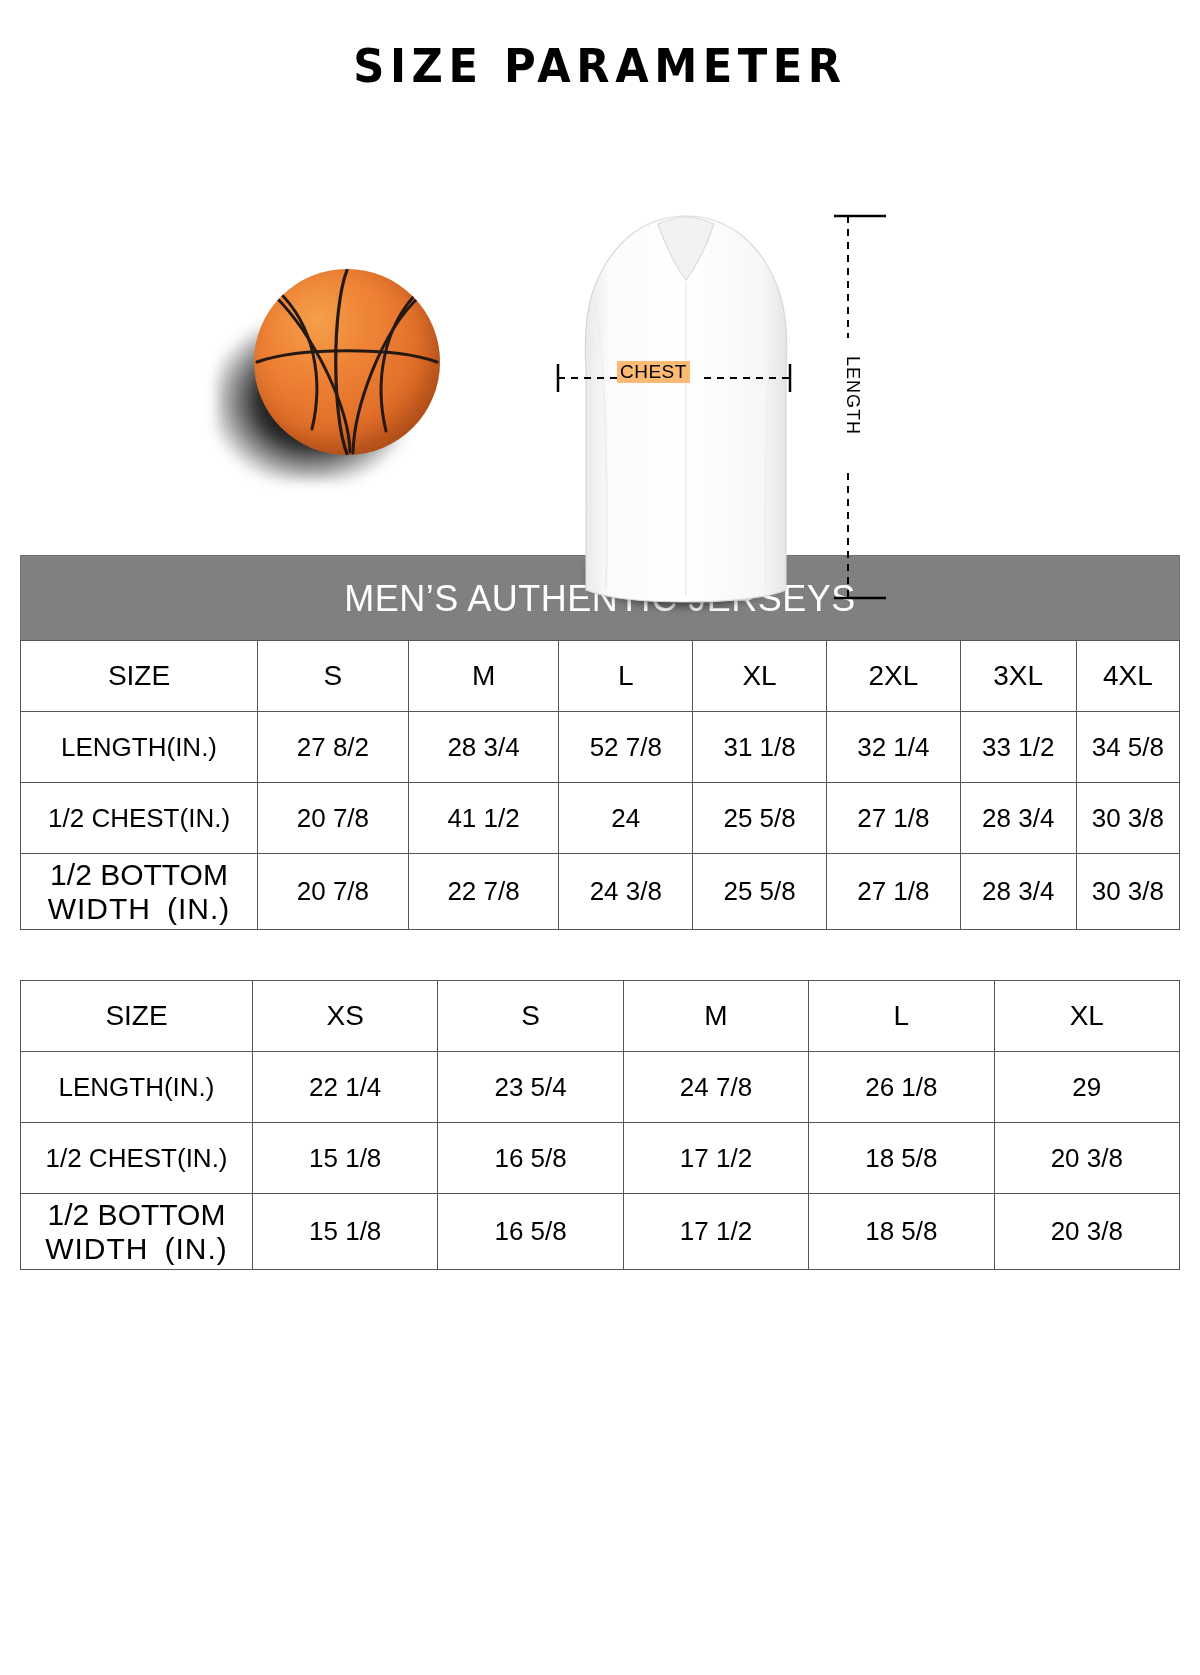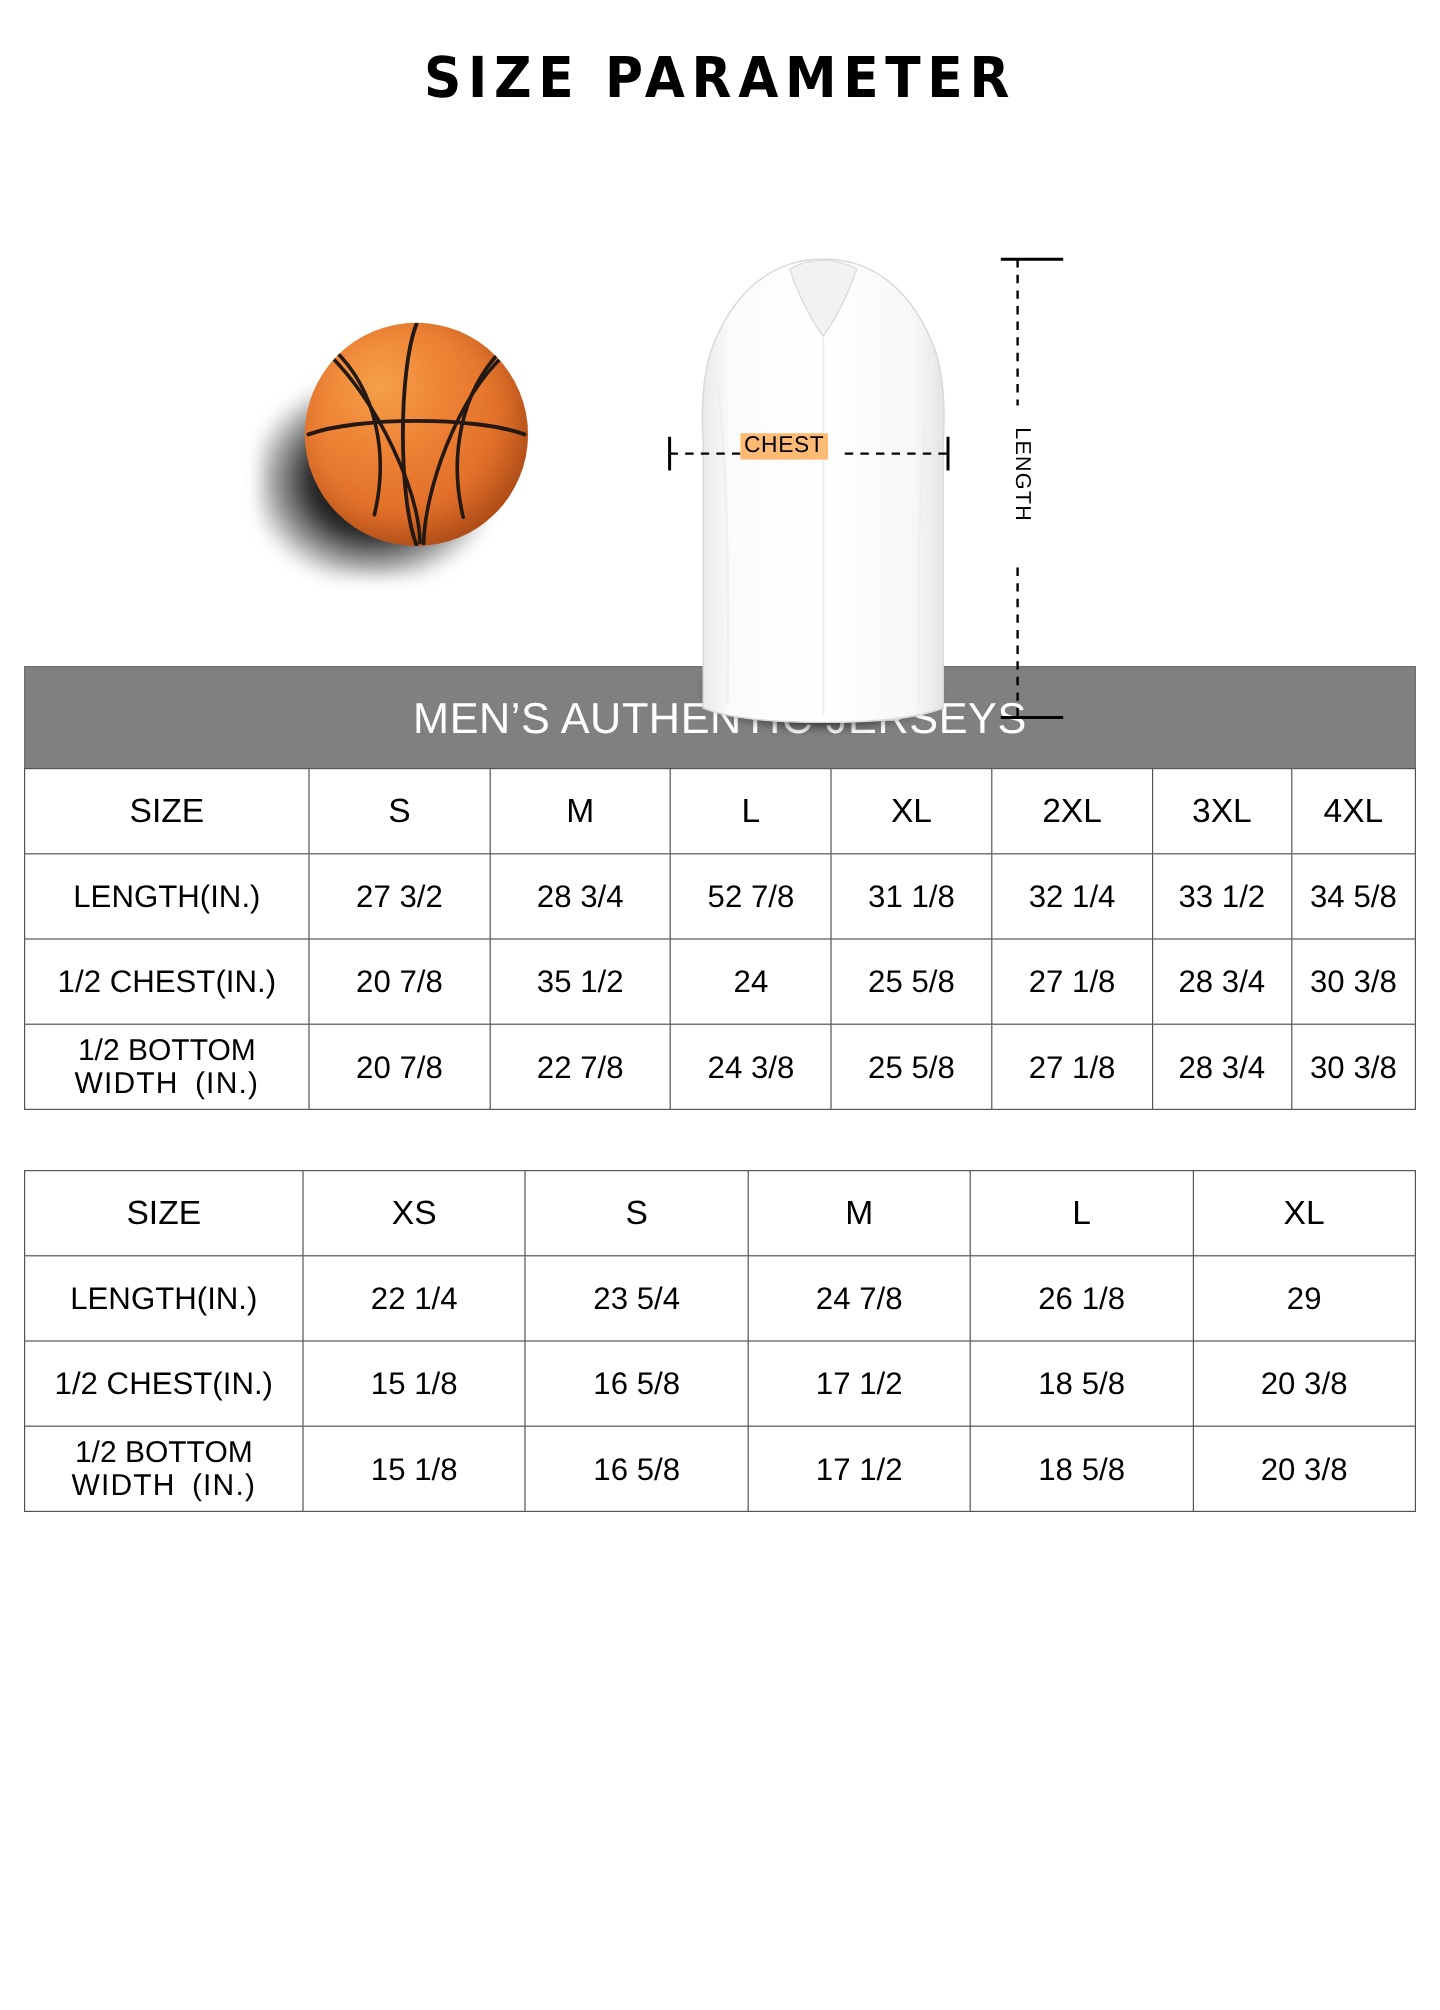--- a/index.html
+++ b/index.html
@@ -126,21 +126,21 @@
   }
   table.size-table td {
     border: 1px solid #555555;
     text-align: center;
     font-size: 26px;
     height: 62px;
     padding: 4px 2px;
     white-space: nowrap;
   }
   table.size-table tr.head td { font-size: 28px; }
-  .two-line { line-height: 1.12; font-size: 25px; }
+  .two-line { line-height: 1.12; font-size: 30px; }
   .two-line .l2 { letter-spacing: 1px; }
 
   
   .men col.c0 { width: 225px; }
   .men col.c1 { width: 143px; }
   .men col.c2 { width: 143px; }
   .men col.c3 { width: 127px; }
   .men col.c4 { width: 127px; }
   .men col.c5 { width: 127px; }
   .men col.c6 { width: 110px; }
@@ -243,32 +243,32 @@
         <td>S</td>
         <td>M</td>
         <td>L</td>
         <td>XL</td>
         <td>2XL</td>
         <td>3XL</td>
         <td>4XL</td>
       </tr>
       <tr>
         <td>LENGTH(IN.)</td>
-        <td>27  3/2</td>
+        <td>27  8/2</td>
         <td>28  3/4</td>
         <td>52  7/8</td>
         <td>31  1/8</td>
         <td>32  1/4</td>
         <td>33  1/2</td>
         <td>34  5/8</td>
       </tr>
       <tr>
         <td>1/2 CHEST(IN.)</td>
         <td>20  7/8</td>
-        <td>35  1/2</td>
+        <td>41  1/2</td>
         <td>24</td>
         <td>25  5/8</td>
         <td>27  1/8</td>
         <td>28  3/4</td>
         <td>30  3/8</td>
       </tr>
       <tr>
         <td>
           <div class="two-line">
             <div class="l1">1/2 BOTTOM</div>

